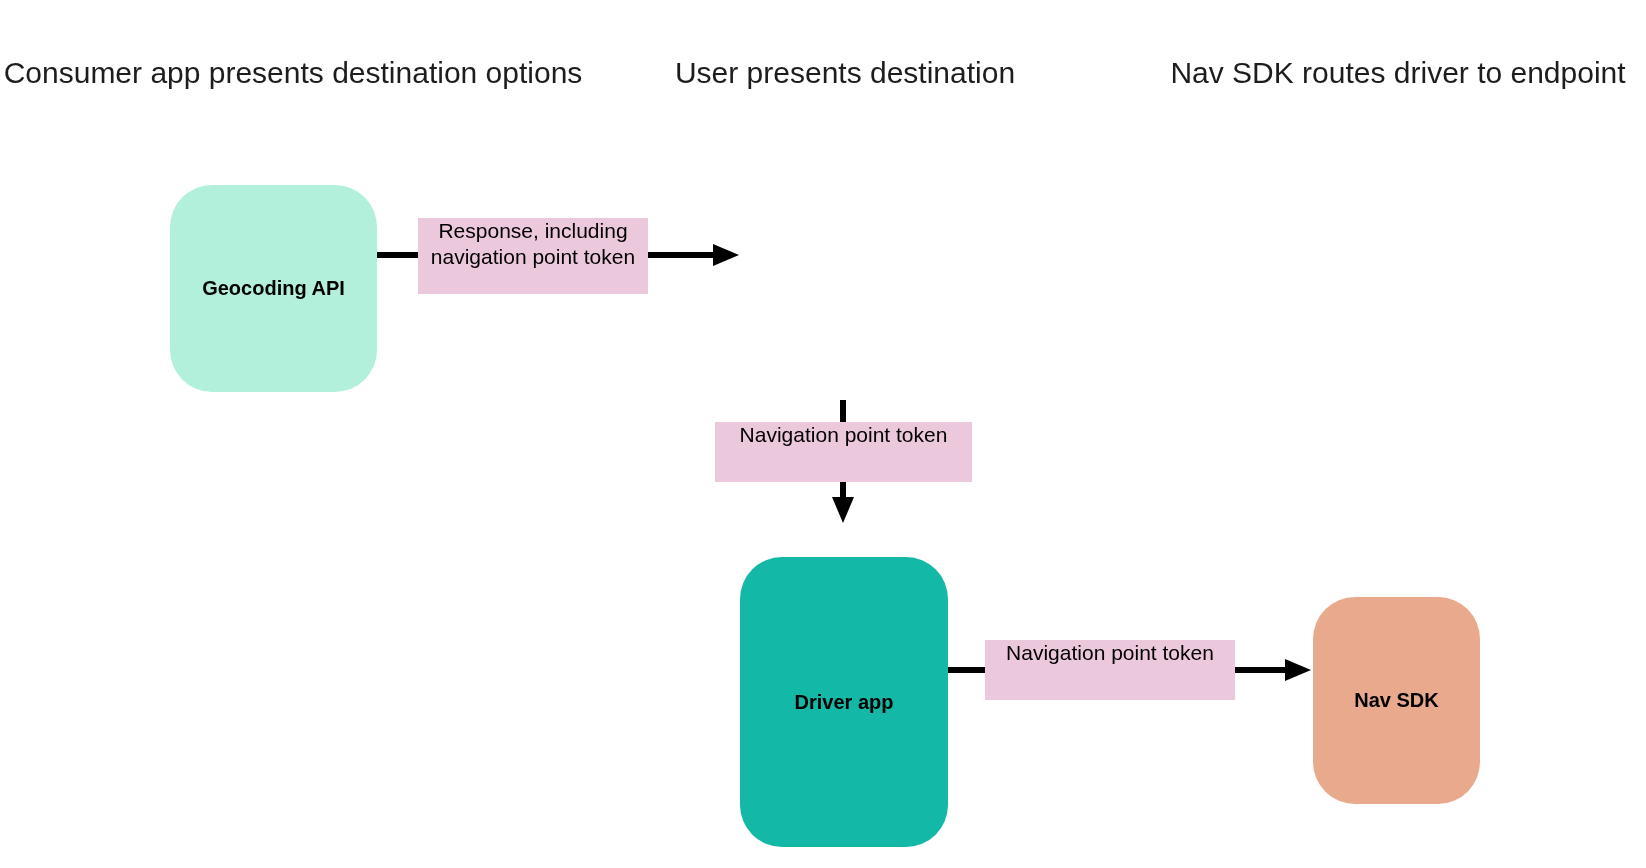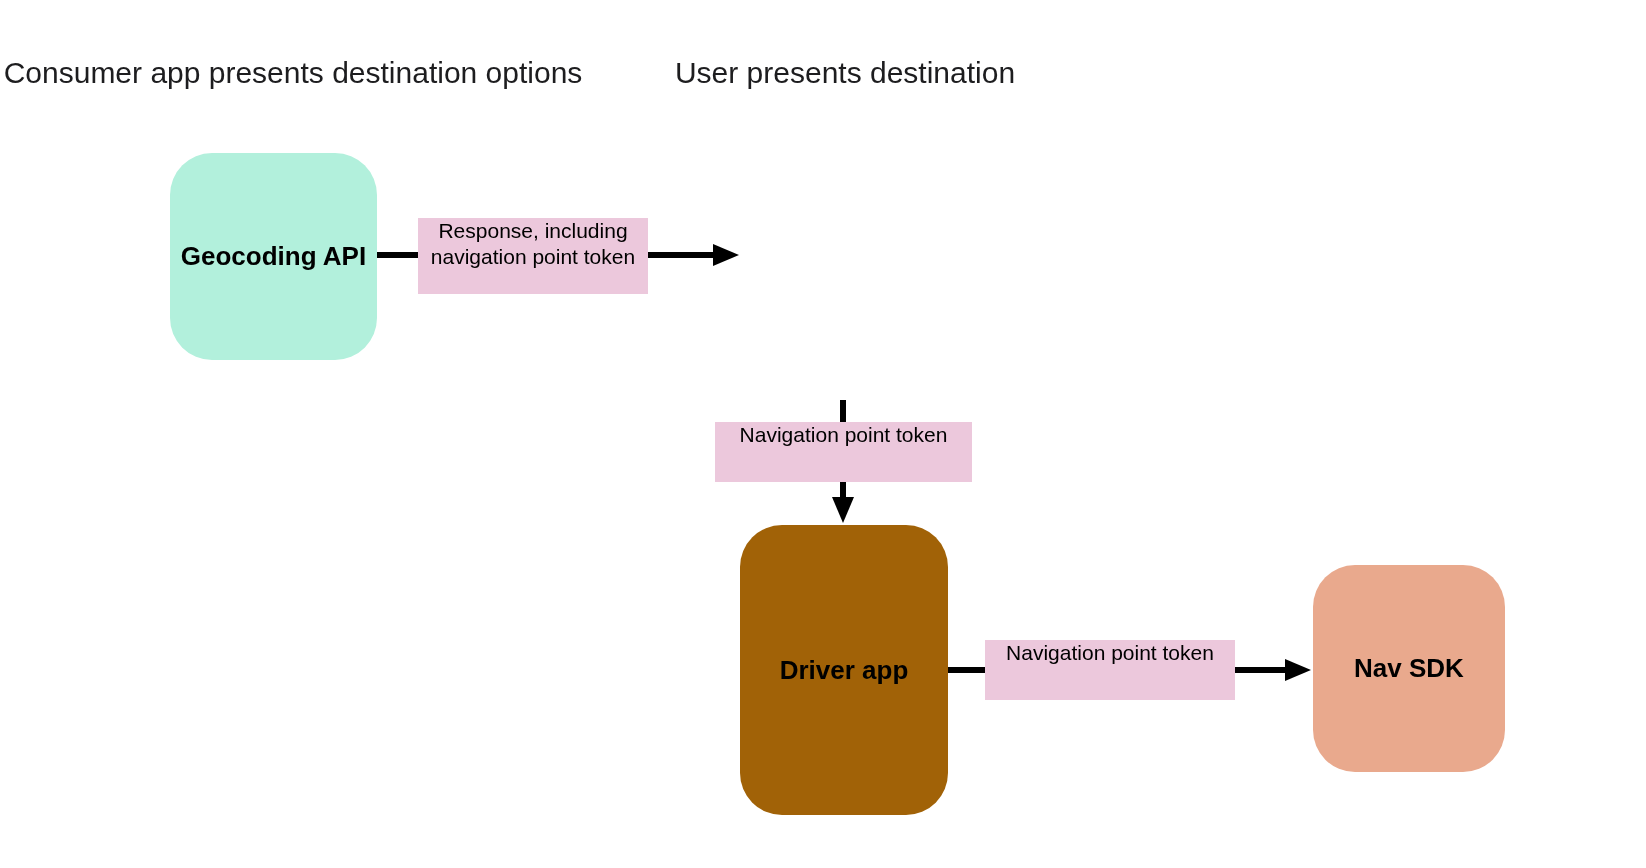--- a/index.html
+++ b/index.html
@@ -29,30 +29,31 @@
   .caption.c2 { left: 845px; }
   .caption.c3 { left: 1398px; }
 
   
   .node {
     position: absolute;
     border-radius: 42px;
     display: flex;
     align-items: center;
     justify-content: center;
-    font-size: 26px;
+    font-size: 20px;
     font-weight: 700;
     color: #000000;
     text-align: center;
     z-index: 2;
+    margin-top: 32px;
   }
   .node.geocoding { left: 170px; top: 153px; width: 207px; height: 207px; }
   .node.consumer  { left: 740px; top: 112px; width: 208px; height: 288px; }
   .node.driver    { left: 740px; top: 525px; width: 208px; height: 290px; }
-  .node.navsdk    { left: 1313px; top: 565px; width: 192px; height: 207px; }
+  .node.navsdk    { left: 1313px; top: 565px; width: 167px; height: 207px; }
 
   
   .edge-line {
     position: absolute;
     background: #000000;
     z-index: 1;
   }
   .line-h1 { left: 377px; top: 252px; width: 336px; height: 6px; }
   .line-v1 { left: 840px; top: 400px; width: 6px;  height: 97px; }
   .line-h2 { left: 948px; top: 667px; width: 337px; height: 6px; }
@@ -95,27 +96,28 @@
   .el2 { left: 715px; top: 422px; width: 257px; height: 60px; }
   .el3 { left: 985px; top: 640px; width: 250px; height: 60px; }
 </style>
 </head>
 <body>
 
 <div class="canvas">
 
   <div class="caption c1">Consumer app presents destination options</div>
   <div class="caption c2">User presents destination</div>
+  <div class="caption c3">Nav SDK routes driver to endpoint</div>
 
   <div class="node geocoding" style="background-color: rgb(178, 240, 220);">
     <span>Geocoding API</span>
   </div>
 
 
-  <div class="node driver" style="background-color: #a16207;">
+  <div class="node driver" style="background-color: #14b8a6;">
     <span>Driver app</span>
   </div>
 
   <div class="node navsdk" style="background-color: rgb(233, 169, 141);">
     <span>Nav SDK</span>
   </div>
 
   <div class="edge-line line-h1"></div>
   <div class="arrowhead arrow-right ah1"></div>
   <div class="edge-label el1" style="background-color: rgb(236, 200, 220);">

